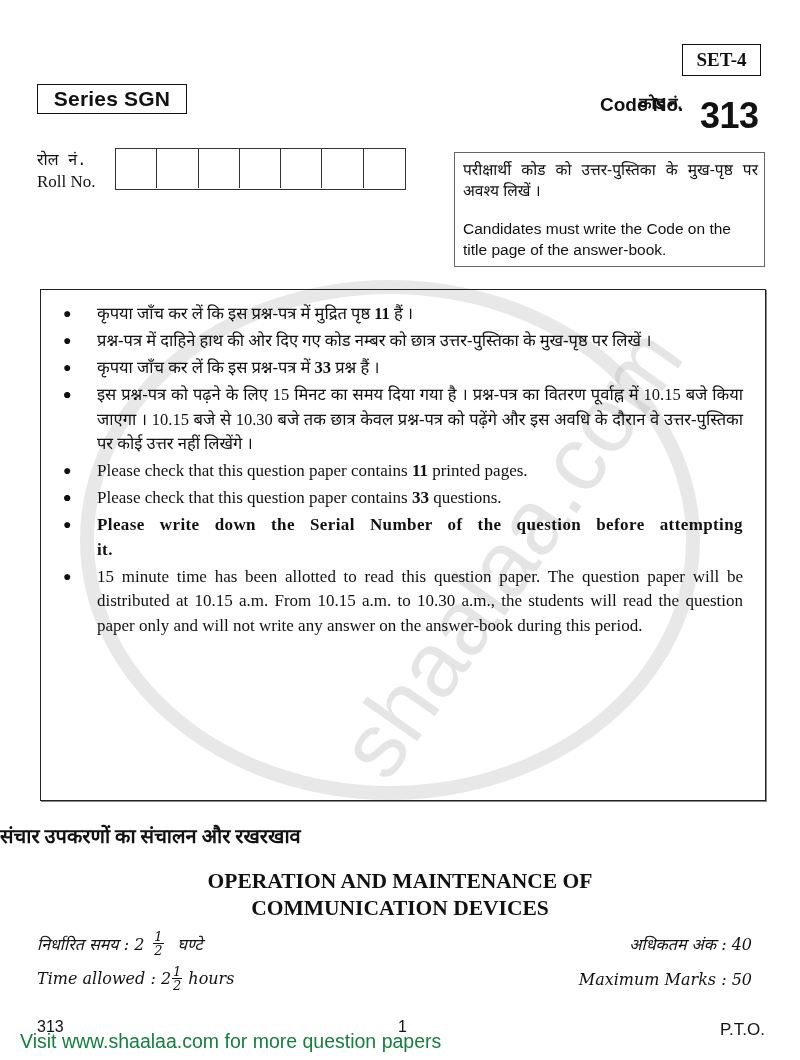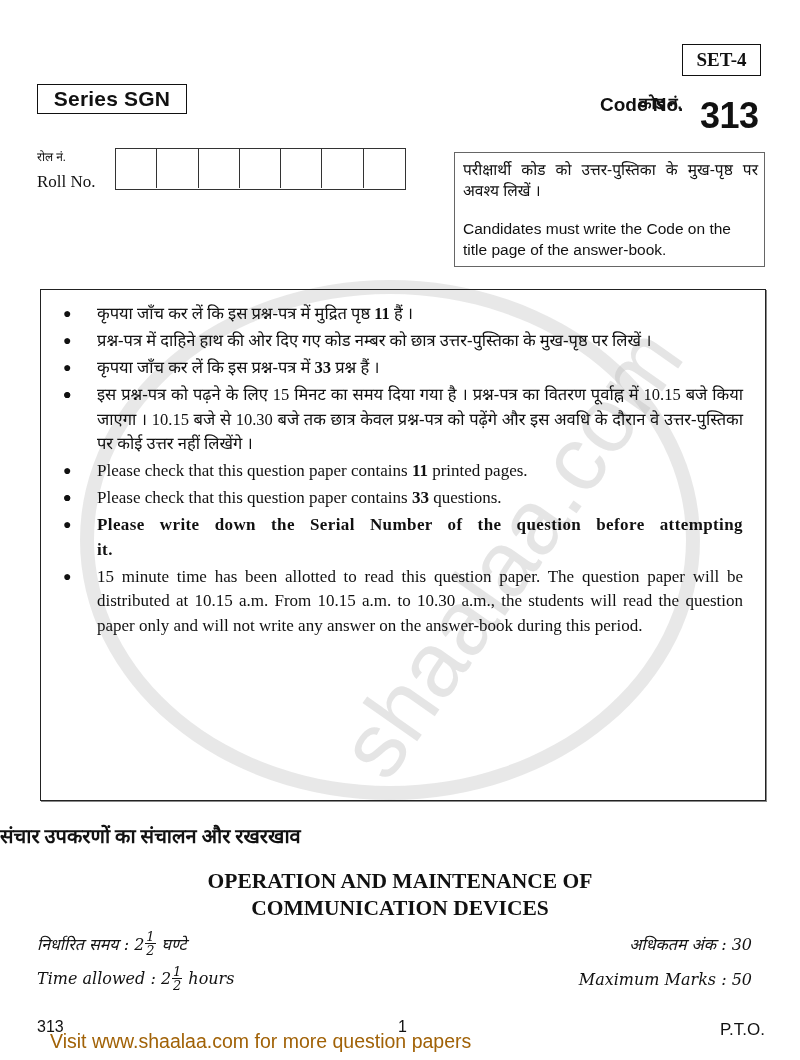--- a/index.html
+++ b/index.html
@@ -27,21 +27,21 @@
   }
   .code-en {
     left: 600px; top: 94px; width: 96px; 
     font-family: "Liberation Sans", sans-serif; font-weight: bold; font-size: 19px;
   }
   .code-num {
     left: 700px; top: 95px;
     font-family: "Liberation Sans", sans-serif; font-weight: bold; font-size: 36px; letter-spacing: -0.5px;
   }
 
-  .roll-hi { left: 37px; top: 148px; font-family: Liberation Serif, serif; font-size: 12px; }
+  .roll-hi { left: 37px; top: 148px; font-family: Liberation Mono, monospace; font-size: 16px; }
   .roll-en { left: 37px; top: 172px; font-family: "Liberation Serif", serif; font-size: 17px; }
   .roll-boxes {
     left: 115px; top: 148px; height: 42px; display: flex;
     border: 1.5px solid #333;
   }
   .roll-cell { width: 41.3px; height: 39px; border-right: 1.5px solid #333; }
   .roll-cell:last-child { border-right: none; }
 
   .cand-box {
     left: 454px; top: 152px; width: 311px; height: 115px;
@@ -94,37 +94,37 @@
   }
   .subject-en {
     left: 0; top: 868px; width: 800px; text-align: center;
     font-family: "Liberation Serif", serif; font-weight: bold; font-size: 21.5px; line-height: 27px;
   }
 
   .meta {
     font-family: "DejaVu Serif", serif; font-style: italic; font-size: 16px;
     display: flex; align-items: center;
   }
-  .time-hi { left: 37px; top: 930px; }
+  .time-hi { left: 37px; top: 930px; gap: 8px; }
   .time-en { left: 37px; top: 965px; }
   .marks-hi { right: 48px; top: 933px; }
   .marks-en { right: 48px; top: 970px; }
 
   .frac {
     display: inline-flex; flex-direction: column; align-items: center;
     font-size: 13px; line-height: 13px; margin: 0 6px 0 1px; vertical-align: middle;
   }
   .frac .num { border-bottom: 1px solid #111; padding: 0 1px; }
 
   .footer-code { left: 37px; top: 1018px; font-family: "Liberation Sans", sans-serif; font-size: 16px; }
   .footer-page { left: 398px; top: 1018px; font-family: "Liberation Sans", sans-serif; font-size: 16px; }
   .footer-pto { right: 35px; top: 1020px; font-family: "Liberation Sans", sans-serif; font-size: 17px; }
   .footer-visit {
     left: 20px; top: 1030px;
-    font-family: "Liberation Sans", sans-serif; font-size: 19.5px; color: #a16207; margin-left: 30px;
+    font-family: "Liberation Sans", sans-serif; font-size: 19.5px; color: #15803d;
   }
 </style>
 </head>
 <body>
 
 <div class="abs watermark"></div>
 <div class="abs watermark-text">shaalaa.com</div>
 
 <div class="abs set-box">SET-4</div>
 <div class="abs series-box">Series SGN</div>
@@ -207,19 +207,19 @@
   <span>घण्टे</span>
 </div>
 <div class="abs meta time-en">
   <span>Time allowed : 2</span>
   <span class="frac">
       <span class="num">1</span>
       <span>2</span>
     </span>
   <span>hours</span>
 </div>
-<div class="abs meta marks-hi">अधिकतम अंक : 30</div>
+<div class="abs meta marks-hi">अधिकतम अंक : 40</div>
 <div class="abs meta marks-en">Maximum Marks : 50</div>
 
 <div class="abs footer-code">313</div>
 <div class="abs footer-page">1</div>
 <div class="abs footer-pto">P.T.O.</div>
 <div class="abs footer-visit">Visit www.shaalaa.com for more question papers</div>
 
 </body></html>

